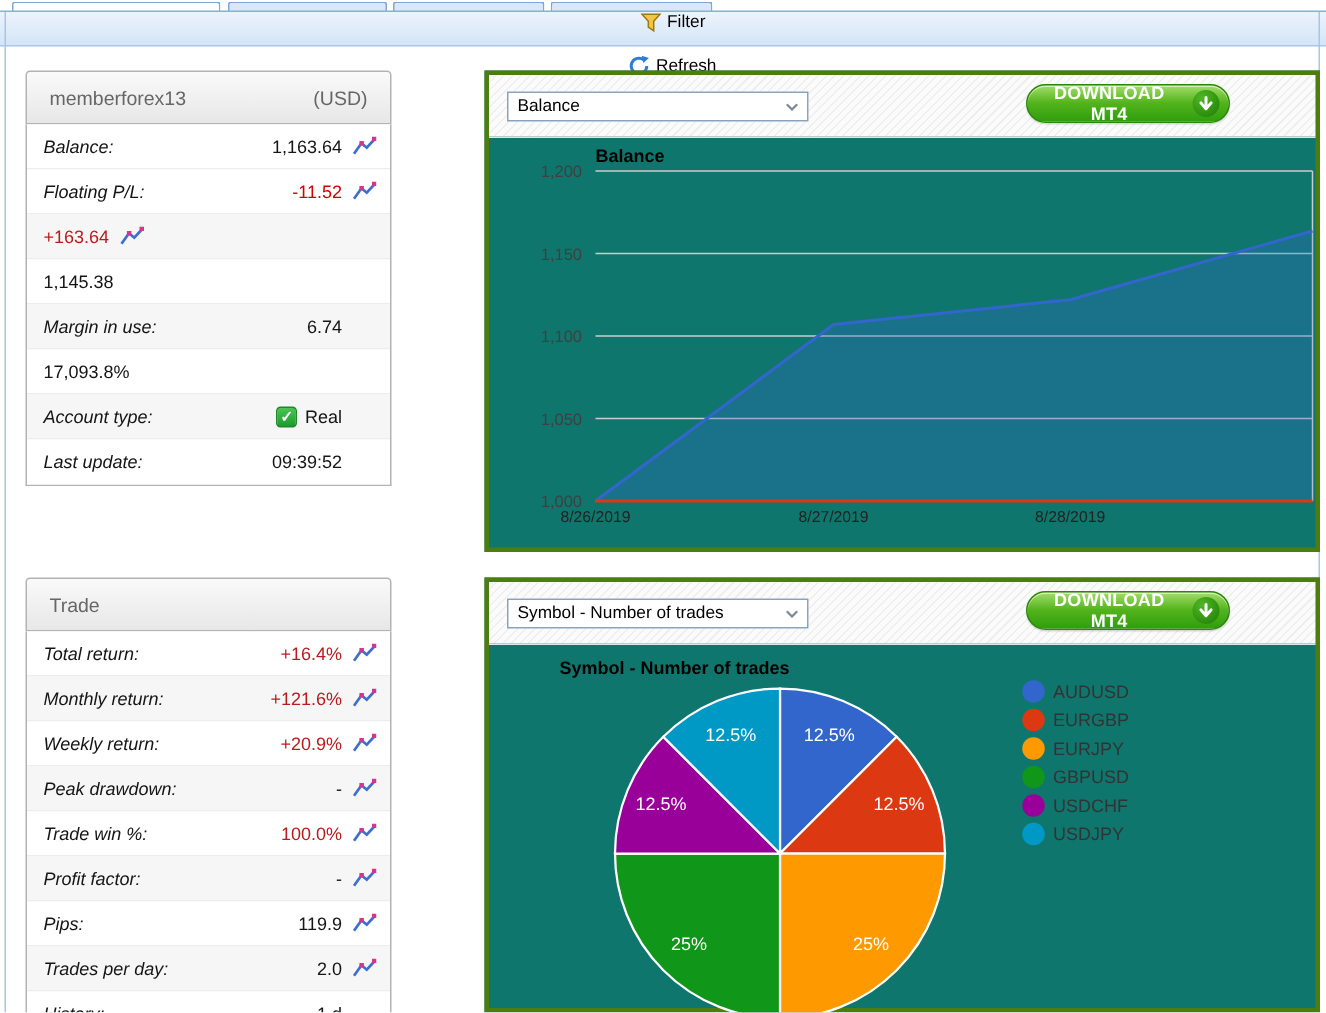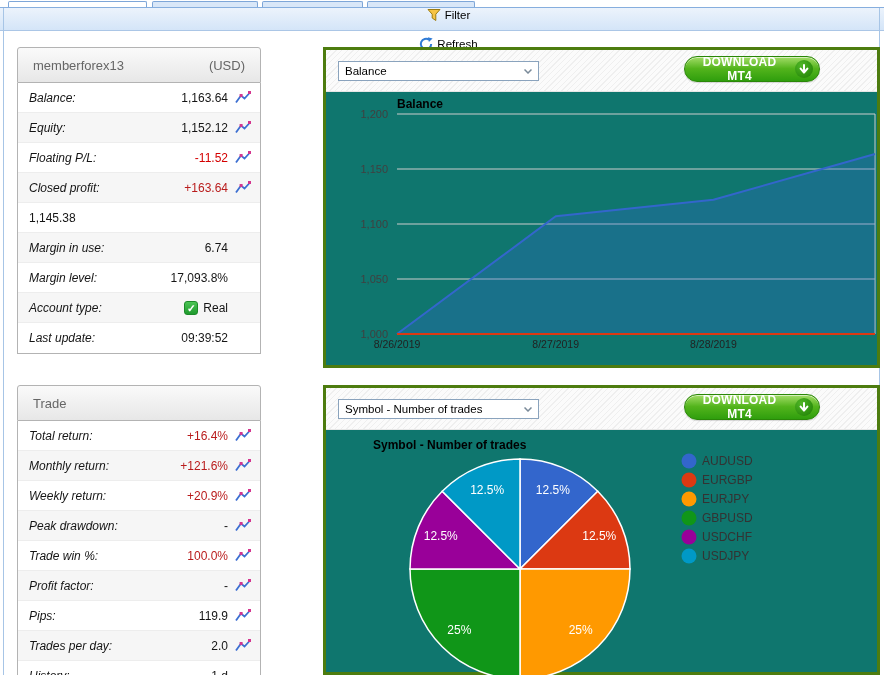--- a/index.html
+++ b/index.html
@@ -120,48 +120,34 @@
             <span>1,163.64</span>
           </span>
           <span class="icon-slot">
             <svg width="16" height="13" viewBox="0 0 16 13">
               <polyline points="1,11.5 6,4.5 9.5,7.5 15,1.5" fill="none" stroke="#3c6fd1" stroke-width="1.8"></polyline>
               <rect x="4.6" y="3" width="3" height="3" fill="#d4368f"></rect>
               <rect x="13" y="0" width="3" height="3" fill="#d4368f"></rect>
             </svg>
           </span>
         </div>
-        <div class="prow alt">
-          <span class="lbl">Equity:</span>
-          <span class="val black">
-            <span>1,152.12</span>
-          </span>
-          <span class="icon-slot">
-            <svg width="16" height="13" viewBox="0 0 16 13">
-              <polyline points="1,11.5 6,4.5 9.5,7.5 15,1.5" fill="none" stroke="#3c6fd1" stroke-width="1.8"></polyline>
-              <rect x="4.6" y="3" width="3" height="3" fill="#d4368f"></rect>
-              <rect x="13" y="0" width="3" height="3" fill="#d4368f"></rect>
-            </svg>
-          </span>
-        </div>
         <div class="prow">
           <span class="lbl">Floating P/L:</span>
           <span class="val red">
             <span>-11.52</span>
           </span>
           <span class="icon-slot">
             <svg width="16" height="13" viewBox="0 0 16 13">
               <polyline points="1,11.5 6,4.5 9.5,7.5 15,1.5" fill="none" stroke="#3c6fd1" stroke-width="1.8"></polyline>
               <rect x="4.6" y="3" width="3" height="3" fill="#d4368f"></rect>
               <rect x="13" y="0" width="3" height="3" fill="#d4368f"></rect>
             </svg>
           </span>
         </div>
         <div class="prow alt">
-          <span class="lbl">Closed profit:</span>
           <span class="val green">
             <span>+163.64</span>
           </span>
           <span class="icon-slot">
             <svg width="16" height="13" viewBox="0 0 16 13">
               <polyline points="1,11.5 6,4.5 9.5,7.5 15,1.5" fill="none" stroke="#3c6fd1" stroke-width="1.8"></polyline>
               <rect x="4.6" y="3" width="3" height="3" fill="#d4368f"></rect>
               <rect x="13" y="0" width="3" height="3" fill="#d4368f"></rect>
             </svg>
           </span>
@@ -173,21 +159,20 @@
           <span class="icon-slot"></span>
         </div>
         <div class="prow alt">
           <span class="lbl">Margin in use:</span>
           <span class="val black">
             <span>6.74</span>
           </span>
           <span class="icon-slot"></span>
         </div>
         <div class="prow">
-          <span class="lbl">Margin level:</span>
           <span class="val black">
             <span>17,093.8%</span>
           </span>
           <span class="icon-slot"></span>
         </div>
         <div class="prow alt">
           <span class="lbl">Account type:</span>
           <span class="val black">
             <span class="check">✓</span>
             <span>Real</span>

